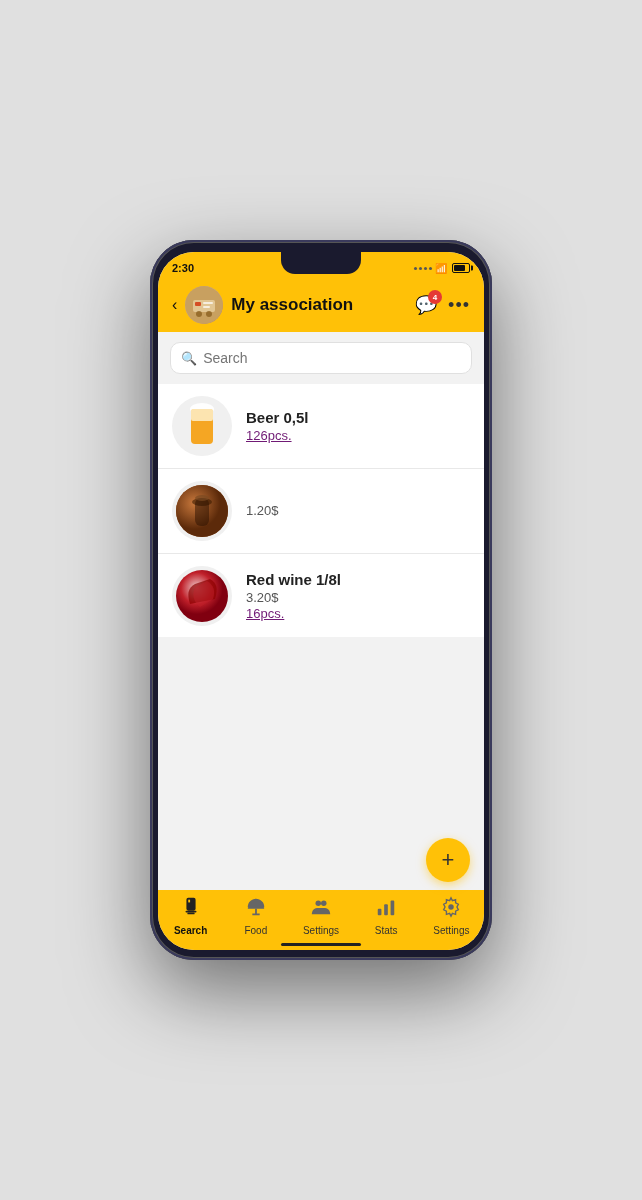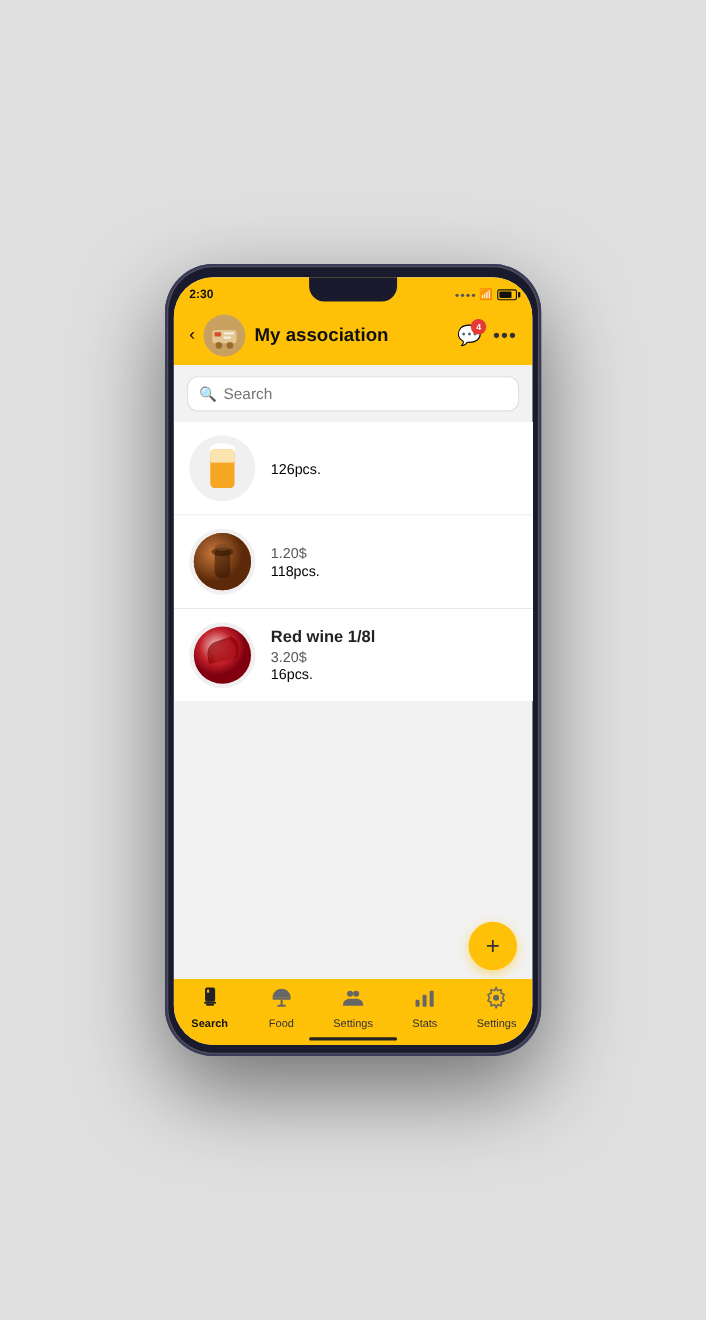--- a/index.html
+++ b/index.html
@@ -256,21 +256,22 @@
     }
 
     .product-price {
       font-size: 13px;
       color: #555;
       margin-bottom: 1px;
     }
 
     .product-qty {
       font-size: 13px;
-      color: #000000;
+      color: #701a75;
+      text-decoration: underline;
     }
 
     
     .empty-area {
       background: #f2f2f2;
       flex: 1;
       min-height: 60px;
     }
 
     
@@ -409,20 +410,21 @@
       <div class="product-item">
         <div class="product-thumb">
           <svg width="50" height="55" viewBox="0 0 50 55" xmlns="http://www.w3.org/2000/svg">
             <ellipse cx="25" cy="10" rx="12" ry="6" fill="#fff" opacity="0.9"></ellipse>
             <rect x="14" y="10" width="22" height="35" rx="4" fill="#f5a623"></rect>
             <rect x="14" y="10" width="22" height="12" rx="2" fill="#fce4b0"></rect>
             <rect x="16" y="22" width="18" height="2" fill="#f5a623" opacity="0.4"></rect>
           </svg>
         </div>
         <div class="product-info">
+          <div class="product-name">Beer 0,5l</div>
           <div class="product-qty">126pcs.</div>
         </div>
       </div>
 
       <div class="product-item">
         <div class="product-thumb">
           <svg width="55" height="55" viewBox="0 0 55 55" xmlns="http://www.w3.org/2000/svg">
             <circle cx="27" cy="27" r="26" fill="#8B4513"></circle>
             <circle cx="27" cy="27" r="26" fill="url(#cola-grad)"></circle>
             <defs>
@@ -431,21 +433,20 @@
                 <stop offset="100%" stop-color="#5c2a0a"></stop>
               </radialGradient>
             </defs>
             <ellipse cx="27" cy="18" rx="10" ry="4" fill="#3a1a00" opacity="0.6"></ellipse>
             <rect x="20" y="14" width="14" height="28" rx="6" fill="#2a1000" opacity="0.5"></rect>
             <ellipse cx="27" cy="14" rx="7" ry="3" fill="#7a4a22" opacity="0.7"></ellipse>
           </svg>
         </div>
         <div class="product-info">
           <div class="product-price">1.20$</div>
-          <div class="product-qty">118pcs.</div>
         </div>
       </div>
 
       <div class="product-item">
         <div class="product-thumb">
           <svg width="55" height="55" viewBox="0 0 55 55" xmlns="http://www.w3.org/2000/svg">
             <defs>
               <radialGradient id="wine-grad" cx="40%" cy="35%">
                 <stop offset="0%" stop-color="#f0d0d0"></stop>
                 <stop offset="60%" stop-color="#c0202a"></stop>

